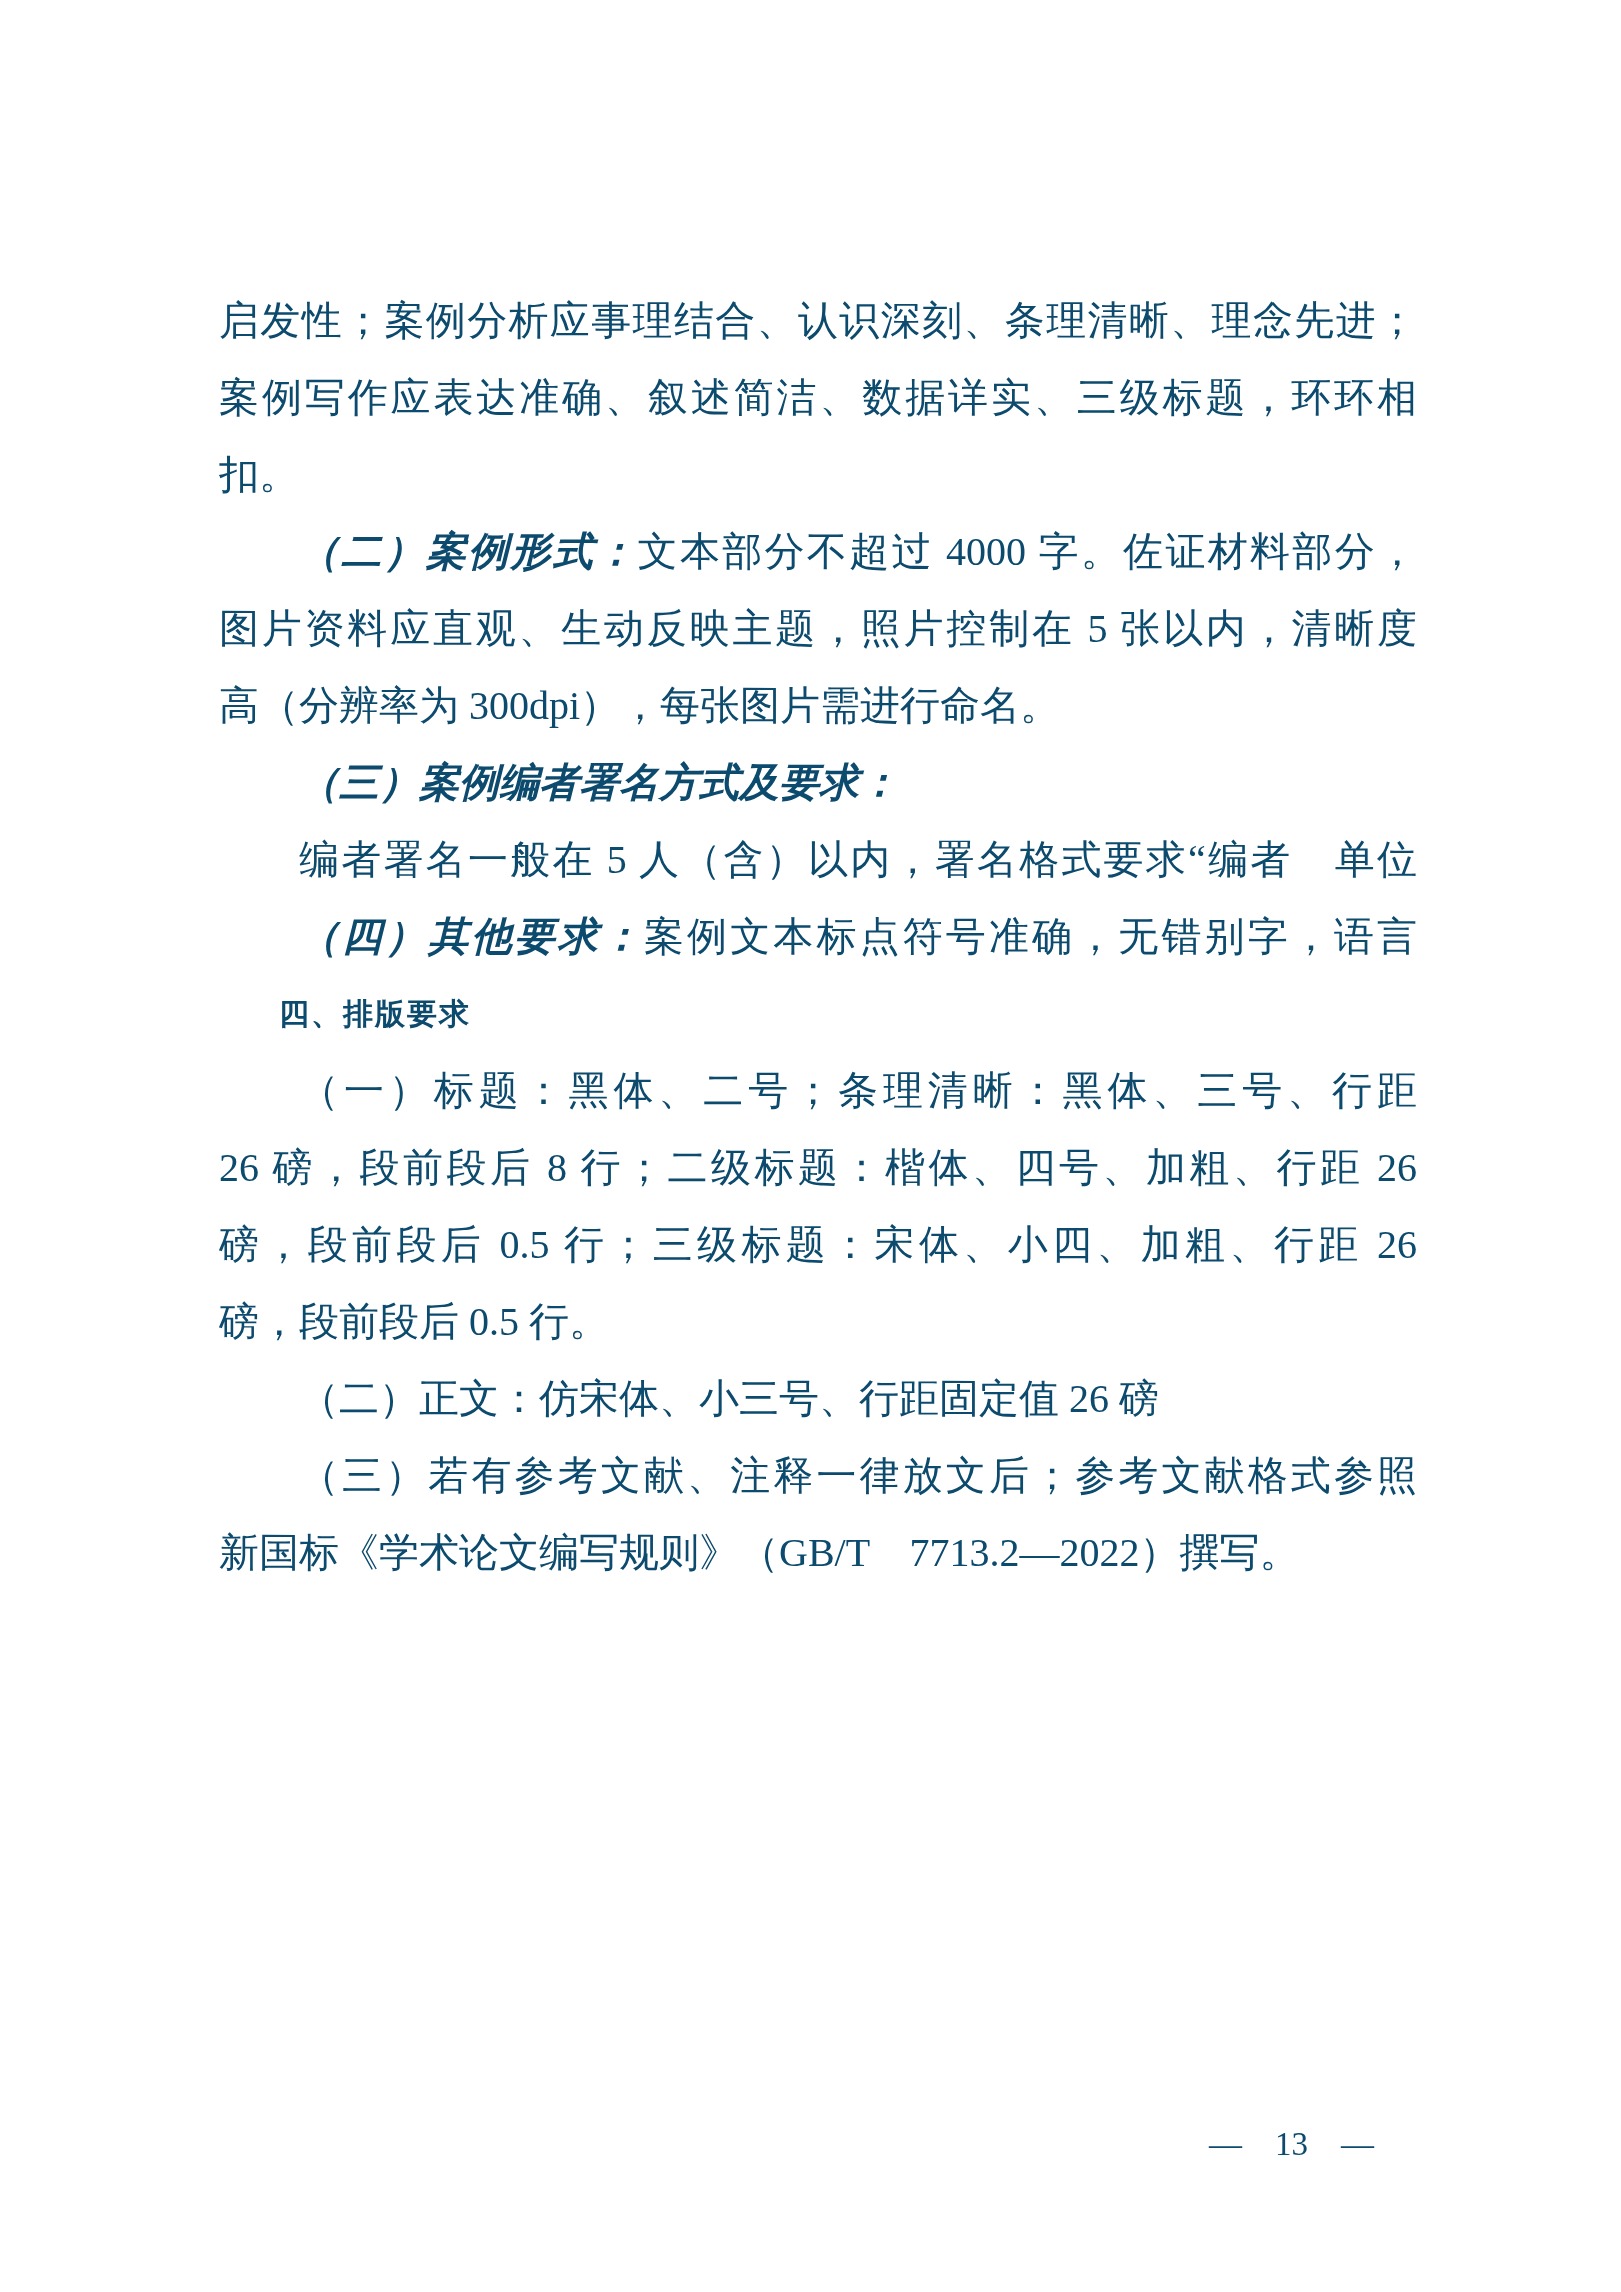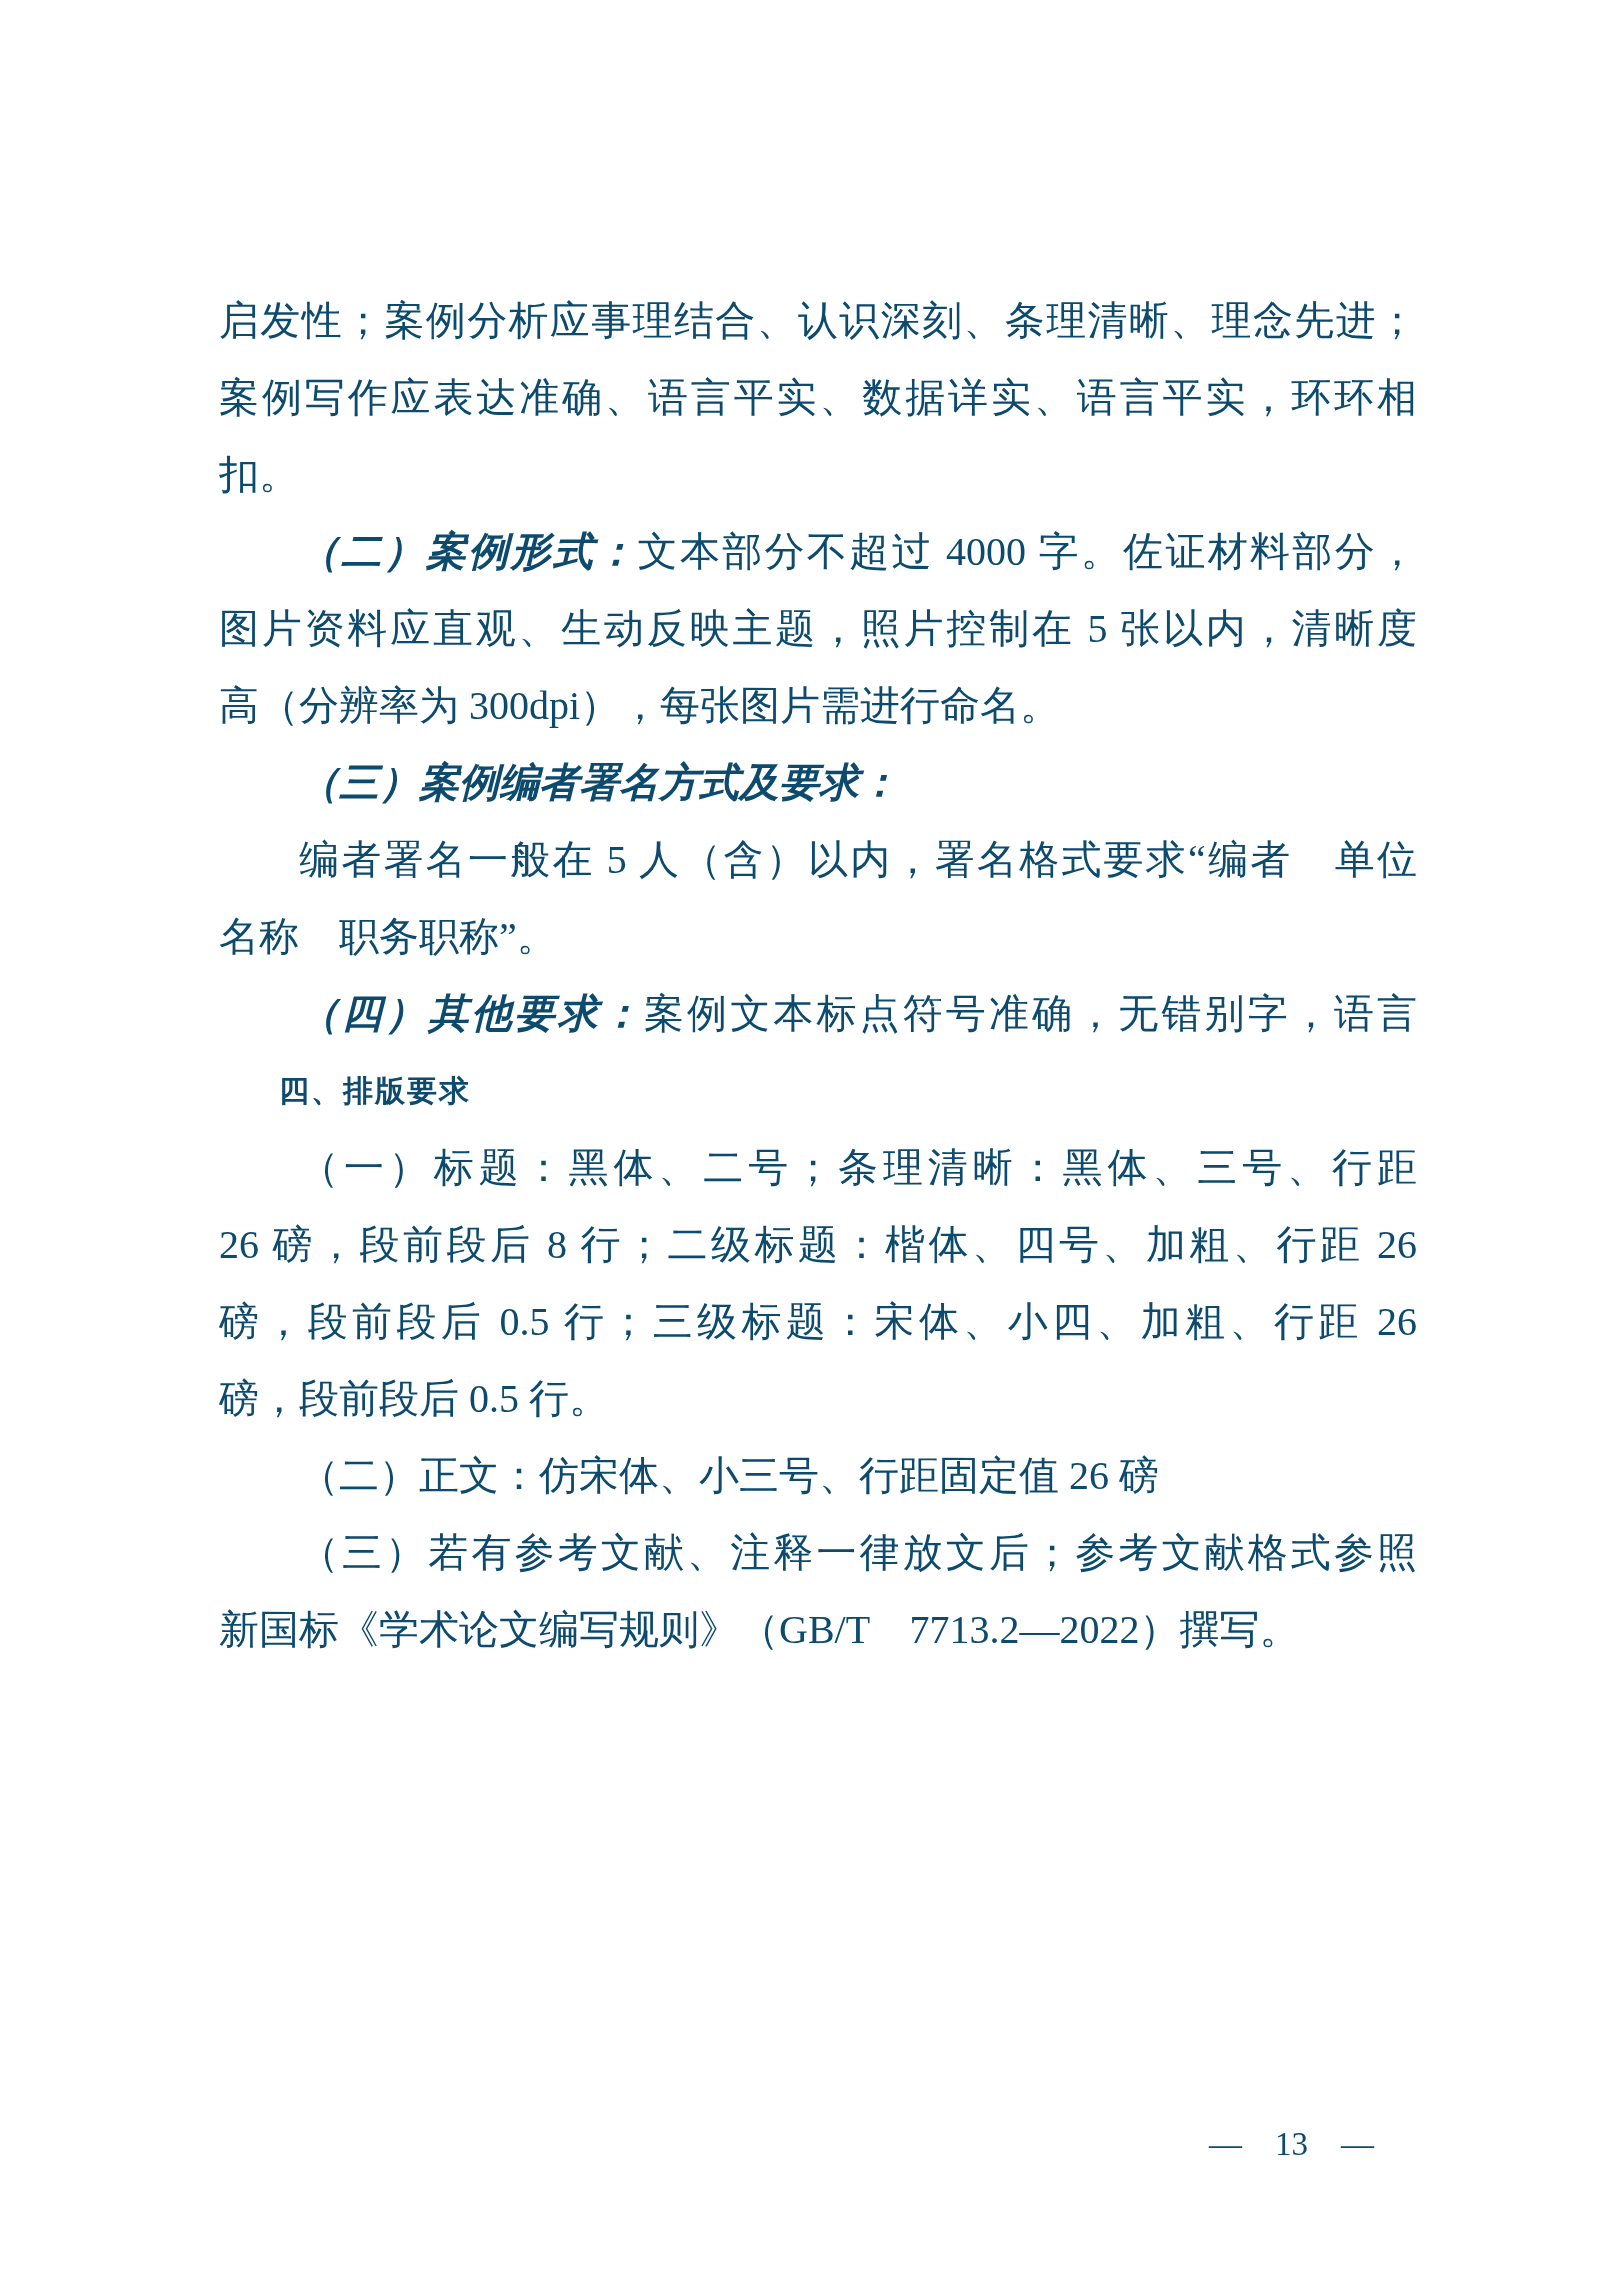--- a/index.html
+++ b/index.html
@@ -52,35 +52,34 @@
   }
 </style>
 </head>
 <body>
 
 <div class="page">
   <div class="content">
 
     <div class="line justify"><span>启发性；案例分析应事理结合、认识深刻、条理清晰、理念先进；</span></div>
 
-    <div class="line justify"><span>案例写作应表达准确、语言平实、数据详实、语言平实，环环相</span></div>
+    <div class="line justify"><span>案例写作应表达准确、叙述简洁、数据详实、三级标题，环环相</span></div>
 
     <div class="line"><span>扣。</span></div>
 
     <div class="line indent justify"><span class="bold">（二）案例形式：</span><span>文本部分不超过 4000 字。佐证材料部分，</span></div>
 
     <div class="line justify"><span>图片资料应直观、生动反映主题，照片控制在 5 张以内，清晰度</span></div>
 
     <div class="line"><span>高（分辨率为 300dpi），每张图片需进行命名。</span></div>
 
     <div class="line indent"><span class="bold">（三）案例编者署名方式及要求：</span></div>
 
     <div class="line indent justify"><span>编者署名一般在 5 人（含）以内，署名格式要求“编者　单位</span></div>
 
-    <div class="line"><span>名称　职务职称”。</span></div>
 
     <div class="line indent justify"><span class="bold">（四）其他要求：</span><span>案例文本标点符号准确，无错别字，语言</span></div>
 
 
     <div class="line indent heading"><span>四、排版要求</span></div>
 
     <div class="line indent justify"><span>（一）标题：黑体、二号；条理清晰：黑体、三号、行距</span></div>
 
     <div class="line justify"><span>26 磅，段前段后 8 行；二级标题：楷体、四号、加粗、行距 26</span></div>
 

